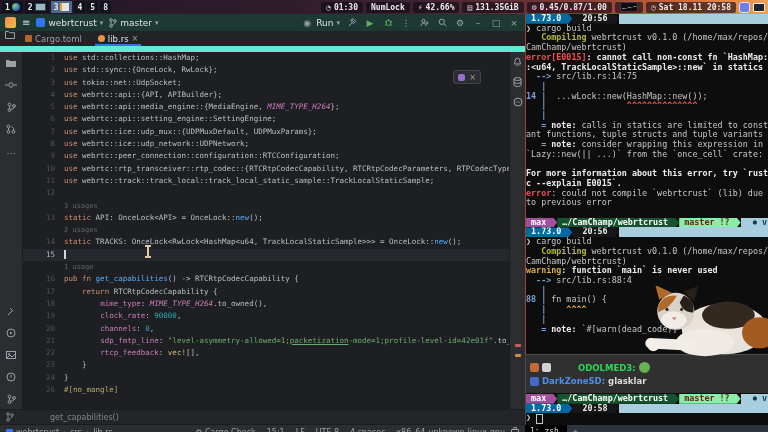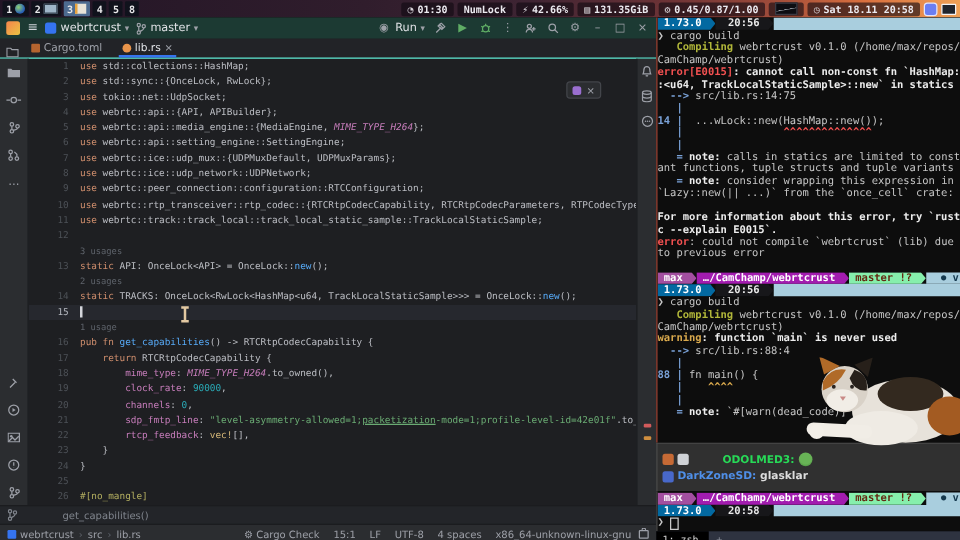--- a/index.html
+++ b/index.html
@@ -31,22 +31,22 @@
     color:#dfe1e5;font-size:9px}
   .logo{width:11px;height:11px;border-radius:2px;background:linear-gradient(135deg,#f5844c,#e8c443)}
   .menu{color:#cfd2d8;font-size:10px}
   .chip{display:flex;align-items:center;gap:3px}
   .picon{width:9px;height:9px;border-radius:2px;background:#3574f0}
   .dd{color:#9da0a8;font-size:7px}
   .sp{flex:1}
   .hico{color:#9da0a8;font-size:9px;display:inline-flex;align-items:center;justify-content:center;width:12px}
   .grn{color:#5fad65}
   .winb{color:#9da0a8;font-size:9px;width:12px;text-align:center}
-  .itabs{height:15px;background:#222327;display:flex;align-items:flex-end;padding:0 4px;gap:2px;
-    border-bottom:1px solid #5eead4;font-size:8.5px;color:#9da0a8}
+  .itabs{height:15px;background:#222327;display:flex;align-items:flex-start;padding:0 4px;gap:2px;
+    border-bottom:6px solid #5eead4;font-size:8.5px;color:#9da0a8}
   .tab{display:flex;align-items:center;gap:3px;padding:0 7px;height:100%;position:relative}
   .tab.on{color:#dfe1e5}
   .tab.on::after{content:"";position:absolute;left:4px;right:4px;bottom:0;height:2px;background:#3574f0}
   .ticon1{width:7px;height:7px;background:#b5642f;border-radius:1px}
   .ticon2{width:7px;height:7px;background:#e8944a;border-radius:50%}
   .tclose{color:#9da0a8;font-size:8px}
   .imain{display:flex;height:357px;position:relative}
   .lstrip{width:22px;background:#2b2d30;border-right:1px solid #1b1c1f;display:flex;flex-direction:column;
     align-items:center;padding:5px 0 4px;gap:10px}
   .lstrip .gap{margin-top:auto}
@@ -94,21 +94,21 @@
   .t-err{color:#f35151;font-weight:bold}
   .t-warn{color:#d9a94d;font-weight:bold}
   .t-blu{color:#7aa2d8;font-weight:bold}
   .t-grn{color:#b2b83a;font-weight:bold}
   .t-rc{color:#f35151;font-weight:bold}
   .t-yc{color:#d9a94d;font-weight:bold}
   .t-cur{display:inline-block;width:5px;height:8px;border:1px solid #c8c8c8;margin-top:1px}
   .pseg{clip-path:polygon(0 0,calc(100% - 4px) 0,100% 50%,calc(100% - 4px) 100%,0 100%);
     padding-right:6px;font-weight:bold}
   .pg-purple{background:#a34fa0;color:#fff}
-  .pg-pink{background:#a21caf;color:#fff}
+  .pg-pink{background:#14532d;color:#fff}
   .pg-peach{background:#86efac;color:#642a12}
   .pg-red{background:#0369a1;color:#fff}
   .pg-dark{background:#17171a;color:#e8e8e8}
   .pfill{flex:1;background:#a9cede;display:flex;justify-content:flex-end;align-items:center}
   .pright{color:#14394e;font-weight:bold;padding-right:1px}
   .chat{height:34px;background:#303030;border-left:1px solid #4a4a4a;border-top:1px solid #4a4a4a;
     display:flex;flex-direction:column;justify-content:center;gap:3px;padding:2px 4px}
   .chrow{display:flex;align-items:center;gap:3px;font-size:8.5px;font-weight:bold;color:#dcdcdc}
   .badge{width:9px;height:9px;border-radius:2px;display:inline-block}
   .b-orange{background:#c66a35}.b-grey{background:#cfd2d6}.b-blue{background:#4868c9}
@@ -345,21 +345,20 @@
           <div class="crow"><span class="gut"></span><span class="ctext"><span class="hint">1 usage</span></span></div>
           <div class="crow"><span class="gut">16</span><span class="ctext"><span class="c-k">pub fn </span><span class="c-fn">get_capabilities</span><span class="c-d">() -&gt; RTCRtpCodecCapability {</span></span></div>
           <div class="crow"><span class="gut">17</span><span class="ctext"><span class="c-d">    </span><span class="c-k">return</span><span class="c-d"> RTCRtpCodecCapability {</span></span></div>
           <div class="crow"><span class="gut">18</span><span class="ctext"><span class="c-d">        </span><span class="c-f">mime_type</span><span class="c-d">: </span><span class="c-c">MIME_TYPE_H264</span><span class="c-d">.to_owned(),</span></span></div>
           <div class="crow"><span class="gut">19</span><span class="ctext"><span class="c-d">        </span><span class="c-f">clock_rate</span><span class="c-d">: </span><span class="c-n">90000</span><span class="c-d">,</span></span></div>
           <div class="crow"><span class="gut">20</span><span class="ctext"><span class="c-d">        </span><span class="c-f">channels</span><span class="c-d">: </span><span class="c-n">0</span><span class="c-d">,</span></span></div>
           <div class="crow"><span class="gut">21</span><span class="ctext"><span class="c-d">        </span><span class="c-f">sdp_fmtp_line</span><span class="c-d">: </span><span class="c-s">"level-asymmetry-allowed=1;</span><span class="c-su">packetization</span><span class="c-s">-mode=1;profile-level-id=42e01f"</span><span class="c-d">.to_owned(),</span></span></div>
           <div class="crow"><span class="gut">22</span><span class="ctext"><span class="c-d">        </span><span class="c-f">rtcp_feedback</span><span class="c-d">: </span><span class="c-m">vec!</span><span class="c-d">[],</span></span></div>
           <div class="crow"><span class="gut">23</span><span class="ctext"><span class="c-d">    }</span></span></div>
           <div class="crow"><span class="gut">24</span><span class="ctext"><span class="c-d">}</span></span></div>
-          <div class="crow"><span class="gut">25</span><span class="ctext"></span></div>
           <div class="crow"><span class="gut">26</span><span class="ctext"><span class="c-a">#[no_mangle]</span></span></div>
         </div>
       <div class="aiwidget">
         <span class="aidot"></span>
         <span>×</span>
       </div>
     </div>
 
     <div class="rstrip">
       <span class="sic">

